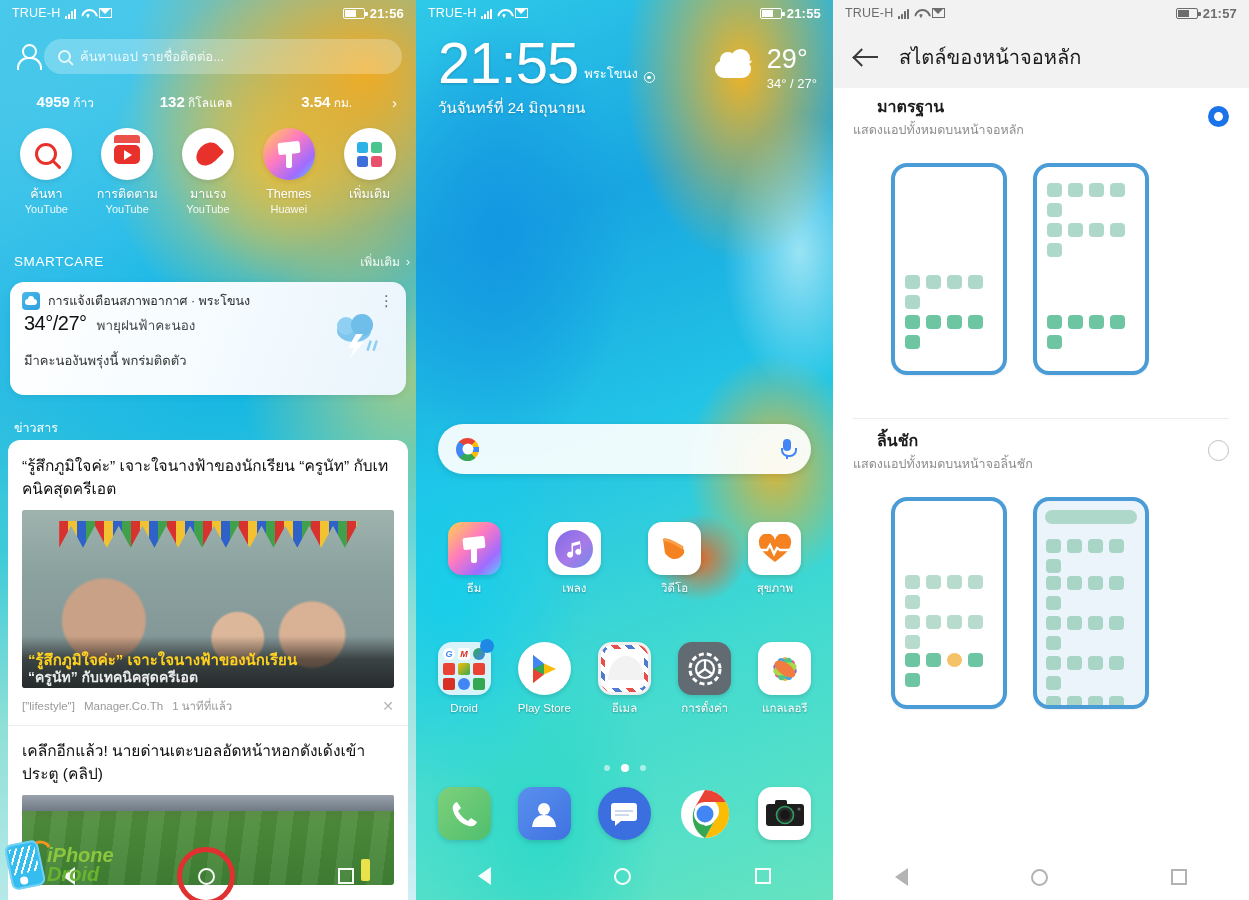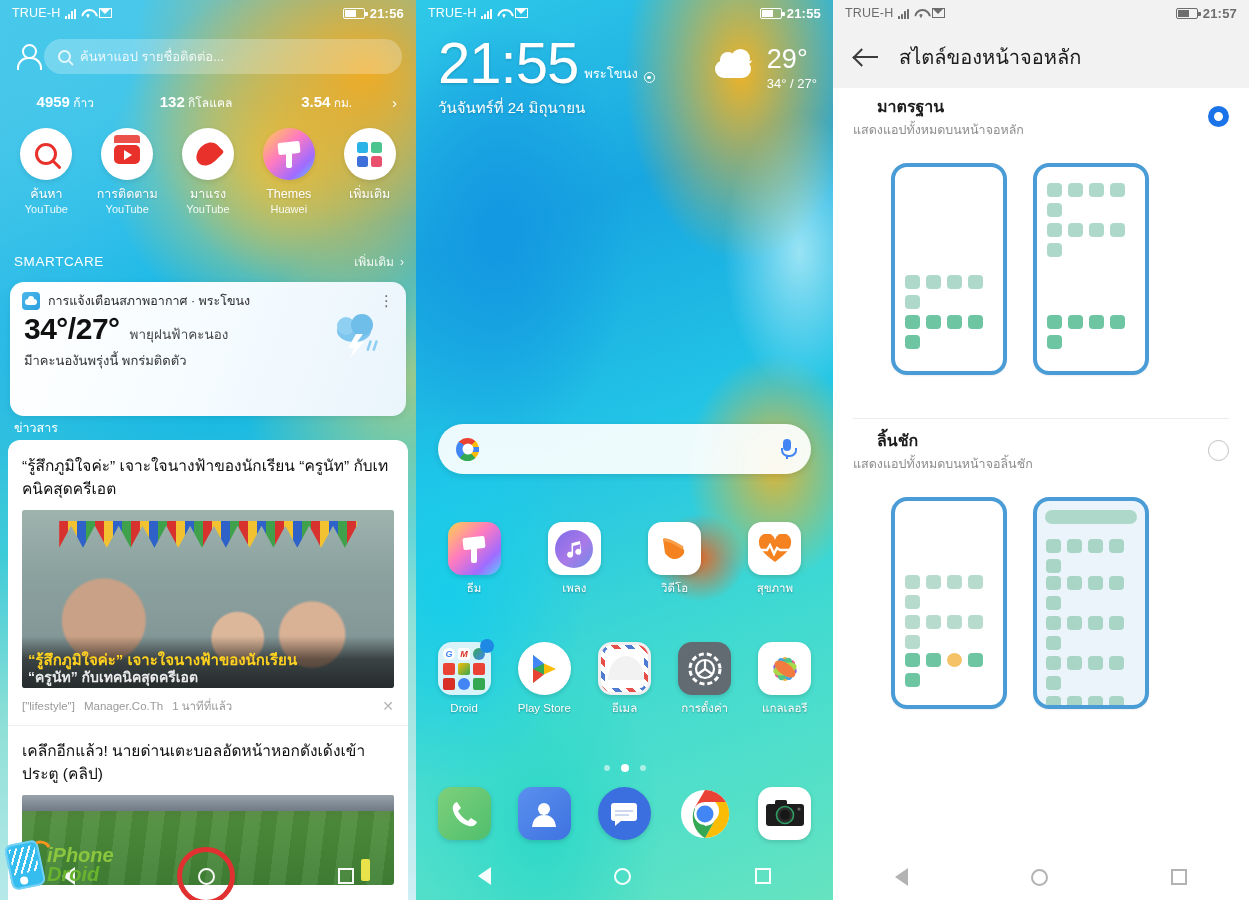--- a/index.html
+++ b/index.html
@@ -76,38 +76,38 @@
 
   .p1-apps { position: absolute; top: 128px; left: 0; right: 0;
     display: flex; justify-content: space-around; padding: 0 6px; }
   .app1 { width: 72px; text-align: center; }
   .circ { width: 52px; height: 52px; border-radius: 50%; margin: 0 auto 7px;
     display: flex; align-items: center; justify-content: center; background: #fff;
     box-shadow: 0 2px 5px rgba(0,0,0,.10); }
   .app1 .n1 { font-size: 12.5px; color: #fff; line-height: 15px; text-shadow:0 1px 2px rgba(0,0,0,.16);}
   .app1 .n2 { font-size: 11px; color: rgba(255,255,255,.9); line-height: 14px; }
 
-  .p1-smartcare { position: absolute; top: 252px; left: 14px; right: 12px;
+  .p1-smartcare { position: absolute; top: 252px; left: 14px; right: 6px;
     display: flex; align-items: center; justify-content: space-between; color: #fff; }
   .p1-smartcare .sc-t { font-size: 13.5px; letter-spacing: .6px; }
   .p1-smartcare .sc-m { font-size: 12px; opacity: .92; display:flex; align-items:center; gap:6px;}
 
-  .wcard { position: absolute; top: 282px; left: 10px; right: 10px; height: 134px;
+  .wcard { position: absolute; top: 282px; left: 10px; right: 10px; height: 113px;
     border-radius: 14px; overflow: hidden;
     background: linear-gradient(110deg,#ffffff 0%,#f4fbff 55%,#e9f4fb 100%);
     box-shadow: 0 2px 7px rgba(0,0,0,.08); }
   .wc-head { display: flex; align-items: center; gap: 8px; padding: 9px 12px 0; }
   .wc-cloud { width: 18px; height: 18px; border-radius: 4px; background: linear-gradient(135deg,#4cb8ea,#2d9fe0);
     position: relative; }
   .wc-cloud::after{content:"";position:absolute;left:3px;top:7px;width:12px;height:6px;background:#fff;border-radius:6px;}
   .wc-cloud::before{content:"";position:absolute;left:6px;top:4px;width:6px;height:6px;background:#fff;border-radius:50%;}
   .wc-title { font-size: 12.5px; color: #2b2b2b; }
   .wc-dots { margin-left: auto; color: #6a6a6a; font-size: 15px; letter-spacing: 0; line-height: 6px; }
   .wc-temp { position: absolute; left: 14px; top: 30px; display: flex; align-items: baseline; gap: 10px; }
-  .wc-temp .big { font-size: 30px; font-weight: 700; color: #111; letter-spacing: -0.5px; }
+  .wc-temp .big { font-size: 20px; font-weight: 400; color: #111; letter-spacing: -0.5px; }
   .wc-temp .cond { font-size: 13.5px; color: #4a4a4a; text-align: center; }
   .wc-sub { position: absolute; left: 14px; top: 68px; font-size: 13px; color: #333; }
   .wc-icon { position: absolute; right: 22px; top: 32px; width: 52px; height: 44px; }
 
   .p1-news-lbl { position: absolute; top: 418px; left: 14px; font-size: 12.5px; color: #ffffff; }
   .newslist { position: absolute; top: 440px; left: 8px; right: 8px; bottom: 0;
     background: #ffffff; border-radius: 12px 12px 0 0; overflow: hidden; }
   .news-h { font-size: 15.5px; line-height: 23px; color: #101010; padding: 14px 14px 10px; }
   .news-img { height: 178px; margin: 0 14px; border-radius: 3px; position: relative; overflow: hidden;
     background: linear-gradient(180deg,#b9c6c8 0%, #97a6ab 40%, #6f7d85 100%); }

